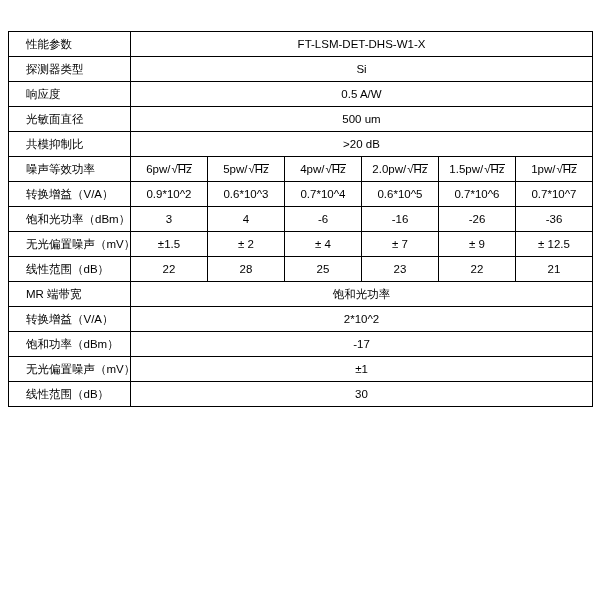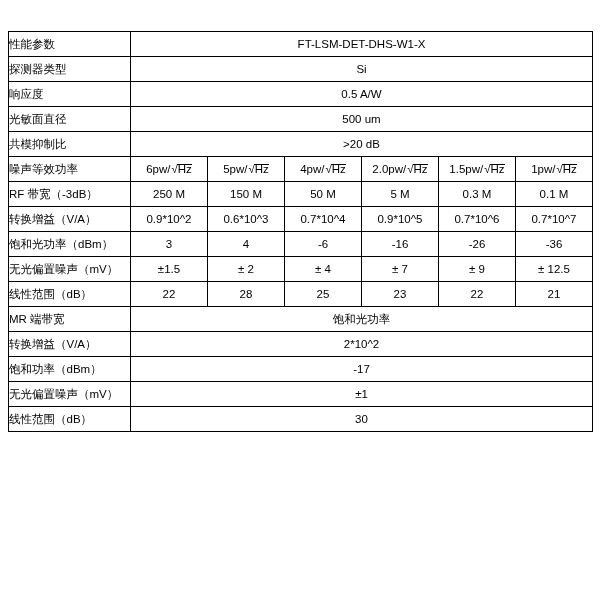--- a/index.html
+++ b/index.html
@@ -27,21 +27,21 @@
     line-height: 13px;
     height: 22px;
     padding: 1px 4px;
     text-align: center;
     vertical-align: middle;
     white-space: nowrap;
     overflow: hidden;
   }
   #spec-table td.label {
     text-align: left;
-    padding-left: 0;
+    padding-left: 17px;
   }
   .col-label { width: 122px; }
   .col-d { width: 77px; }
   .rad {
     display: inline-block;
     position: relative;
     padding-left: 1px;
   }
   .rad .bar {
     position: absolute;
@@ -89,34 +89,25 @@
       <tr>
         <td class="label">噪声等效功率</td>
         <td>6pw/<span class="rad">√Hz<span class="bar"></span></span></td>
         <td>5pw/<span class="rad">√Hz<span class="bar"></span></span></td>
         <td>4pw/<span class="rad">√Hz<span class="bar"></span></span></td>
         <td>2.0pw/<span class="rad">√Hz<span class="bar"></span></span></td>
         <td>1.5pw/<span class="rad">√Hz<span class="bar"></span></span></td>
         <td>1pw/<span class="rad">√Hz<span class="bar"></span></span></td>
       </tr>
       <tr>
-        <td class="label">RF 带宽（-3dB）</td>
-        <td>250 M</td>
-        <td>150 M</td>
-        <td>50 M</td>
-        <td>5 M</td>
-        <td>0.3 M</td>
-        <td>0.1 M</td>
-      </tr>
-      <tr>
         <td class="label">转换增益（V/A）</td>
         <td>0.9*10^2</td>
         <td>0.6*10^3</td>
         <td>0.7*10^4</td>
-        <td>0.9*10^5</td>
+        <td>0.6*10^5</td>
         <td>0.7*10^6</td>
         <td>0.7*10^7</td>
       </tr>
       <tr>
         <td class="label">饱和光功率（dBm）</td>
         <td>3</td>
         <td>4</td>
         <td>-6</td>
         <td>-16</td>
         <td>-26</td>

